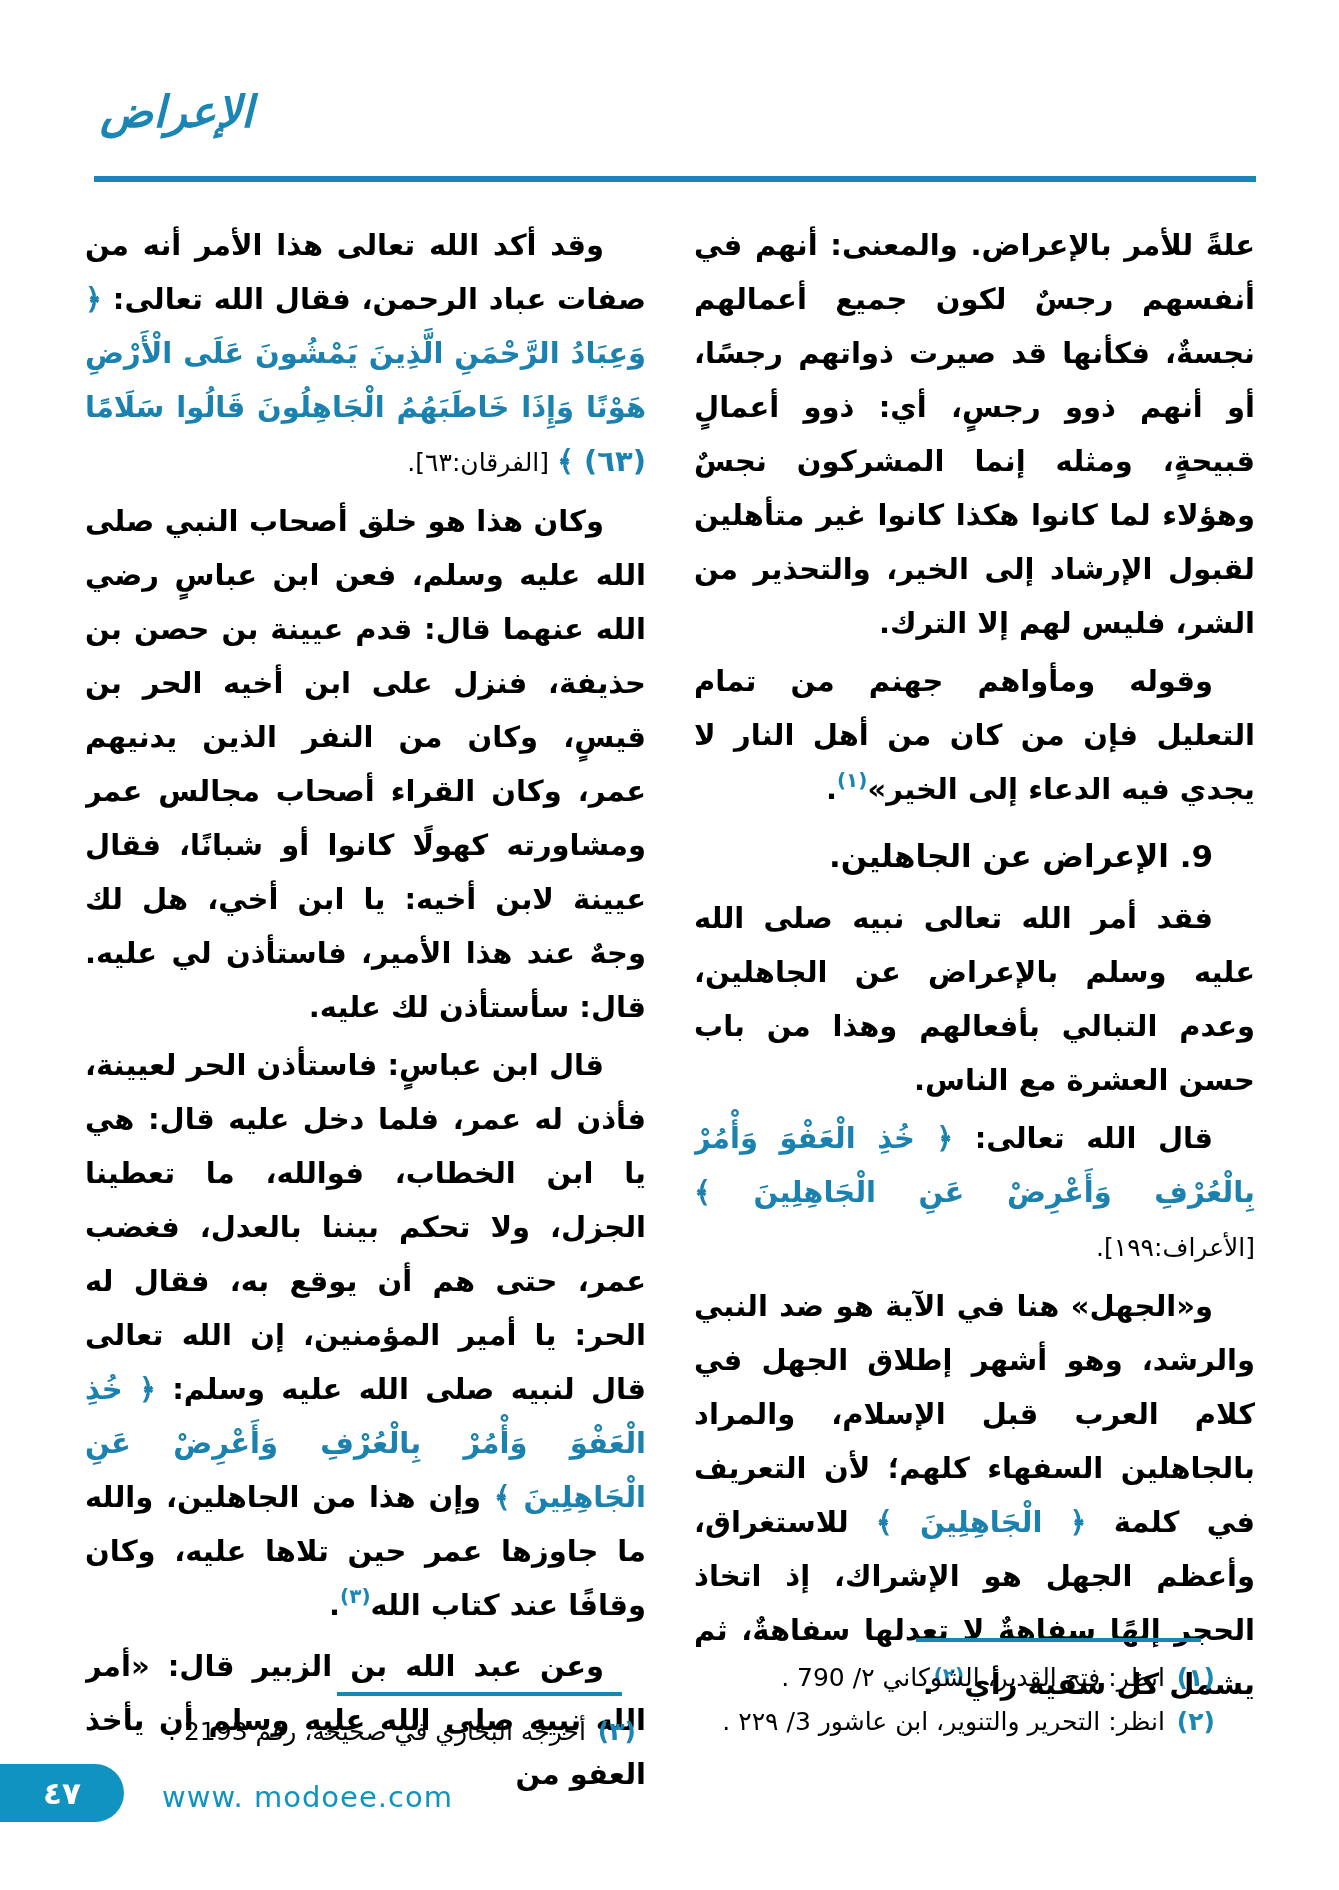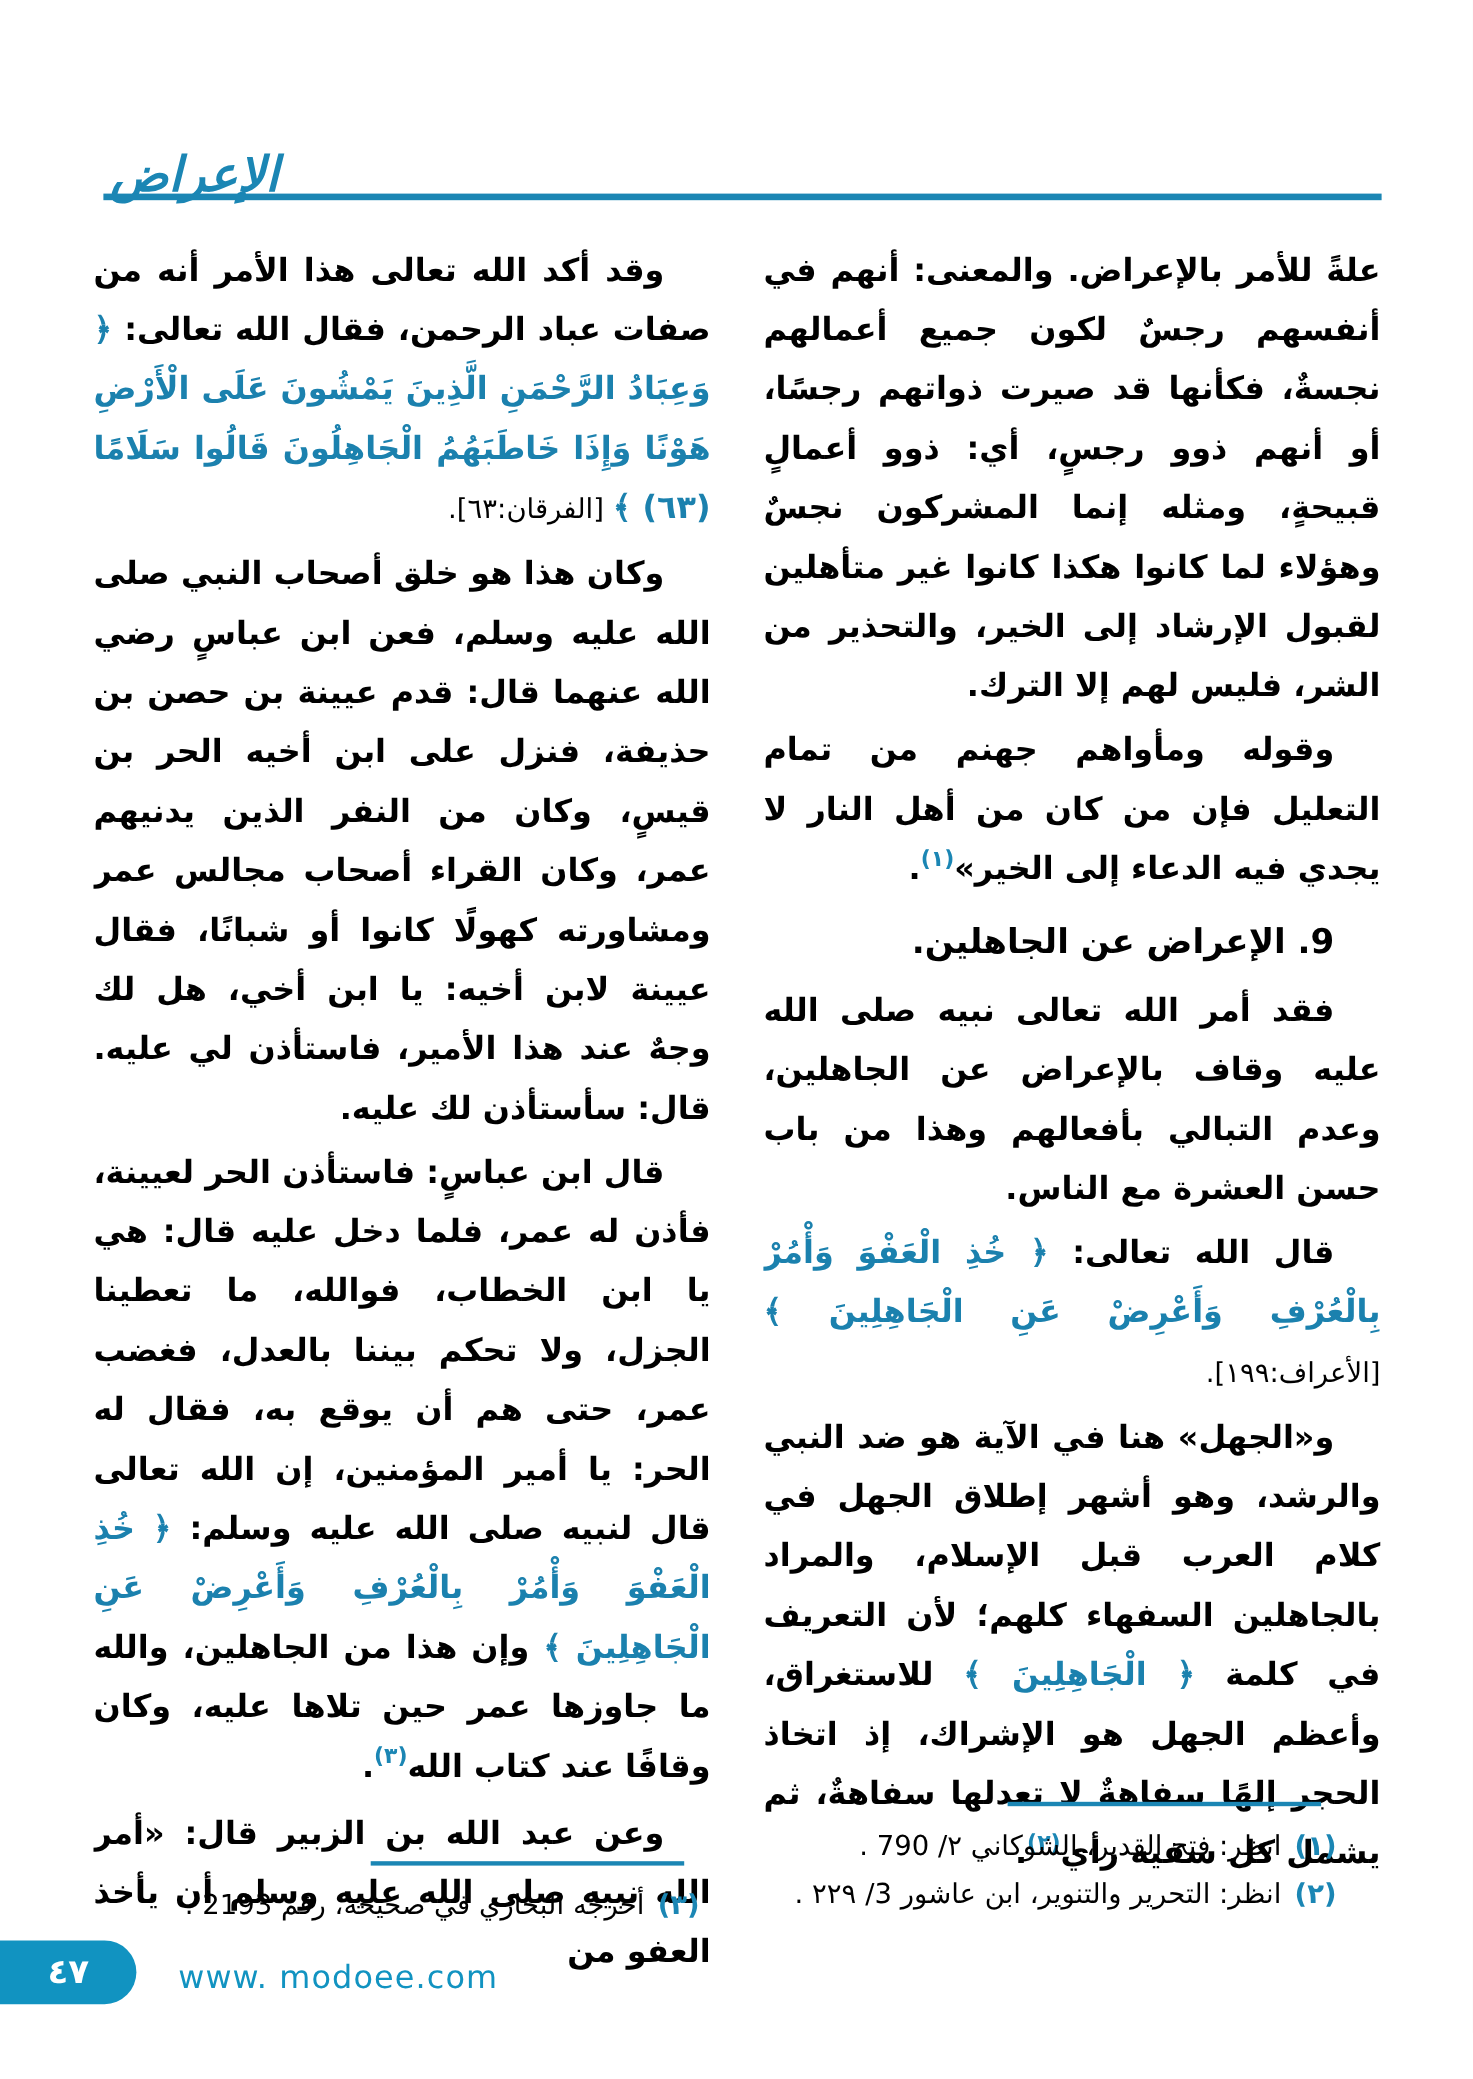--- a/index.html
+++ b/index.html
@@ -18,21 +18,20 @@
   
   .header-title {
     position: absolute;
     left: 100px;
     top: 86px;
     font-size: 44px;
     font-weight: 700;
     font-style: italic;
     color: #1b86b4;
     direction: rtl;
-    margin-top: 48px;
   }
   .header-rule {
     position: absolute;
     left: 94px;
     top: 176px;
     width: 1162px;
     height: 6px;
     background: #1b86b4;
   }
   
@@ -138,21 +137,21 @@
 
   <main class="columns">
 
     <section class="col">
       <p class="body">علةً للأمر بالإعراض. والمعنى: أنهم في أنفسهم رجسٌ لكون جميع أعمالهم نجسةٌ، فكأنها قد صيرت ذواتهم رجسًا، أو أنهم ذوو رجسٍ، أي: ذوو أعمالٍ قبيحةٍ، ومثله إنما المشركون نجسٌ وهؤلاء لما كانوا هكذا كانوا غير متأهلين لقبول الإرشاد إلى الخير، والتحذير من الشر، فليس لهم إلا الترك.</p>
 
       <p class="body indent"><span>وقوله ومأواهم جهنم من تمام التعليل فإن من كان من أهل النار لا يجدي فيه الدعاء إلى الخير»</span><span class="fn-ref">(١)</span><span>.</span></p>
 
       <h2 class="heading">9. الإعراض عن الجاهلين.</h2>
 
-      <p class="body indent">فقد أمر الله تعالى نبيه صلى الله عليه وقاف بالإعراض عن الجاهلين، وعدم التبالي بأفعالهم وهذا من باب حسن العشرة مع الناس.</p>
+      <p class="body indent">فقد أمر الله تعالى نبيه صلى الله عليه وسلم بالإعراض عن الجاهلين، وعدم التبالي بأفعالهم وهذا من باب حسن العشرة مع الناس.</p>
 
       <p class="body indent"><span>قال الله تعالى: </span><span class="verse">﴿ خُذِ الْعَفْوَ وَأْمُرْ بِالْعُرْفِ وَأَعْرِضْ عَنِ الْجَاهِلِينَ ﴾</span><span class="cite"> [الأعراف:١٩٩].</span></p>
 
       <p class="body indent"><span>و«الجهل» هنا في الآية هو ضد النبي والرشد، وهو أشهر إطلاق الجهل في كلام العرب قبل الإسلام، والمراد بالجاهلين السفهاء كلهم؛ لأن التعريف في كلمة </span><span class="verse">﴿ الْجَاهِلِينَ ﴾</span><span> للاستغراق، وأعظم الجهل هو الإشراك، إذ اتخاذ الحجر إلهًا سفاهةٌ لا تعدلها سفاهةٌ، ثم يشمل كل سفيه رأي</span><span class="fn-ref">(٢)</span><span>.</span></p>
 
       <div class="footnotes footnotes-right">
         <div class="fn-rule"></div>
         <div class="fn-line">
           <span class="fn-marker">(١)</span>
           <span class="fn-text">انظر: فتح القدير، الشوكاني ٢/ 790 .</span>

